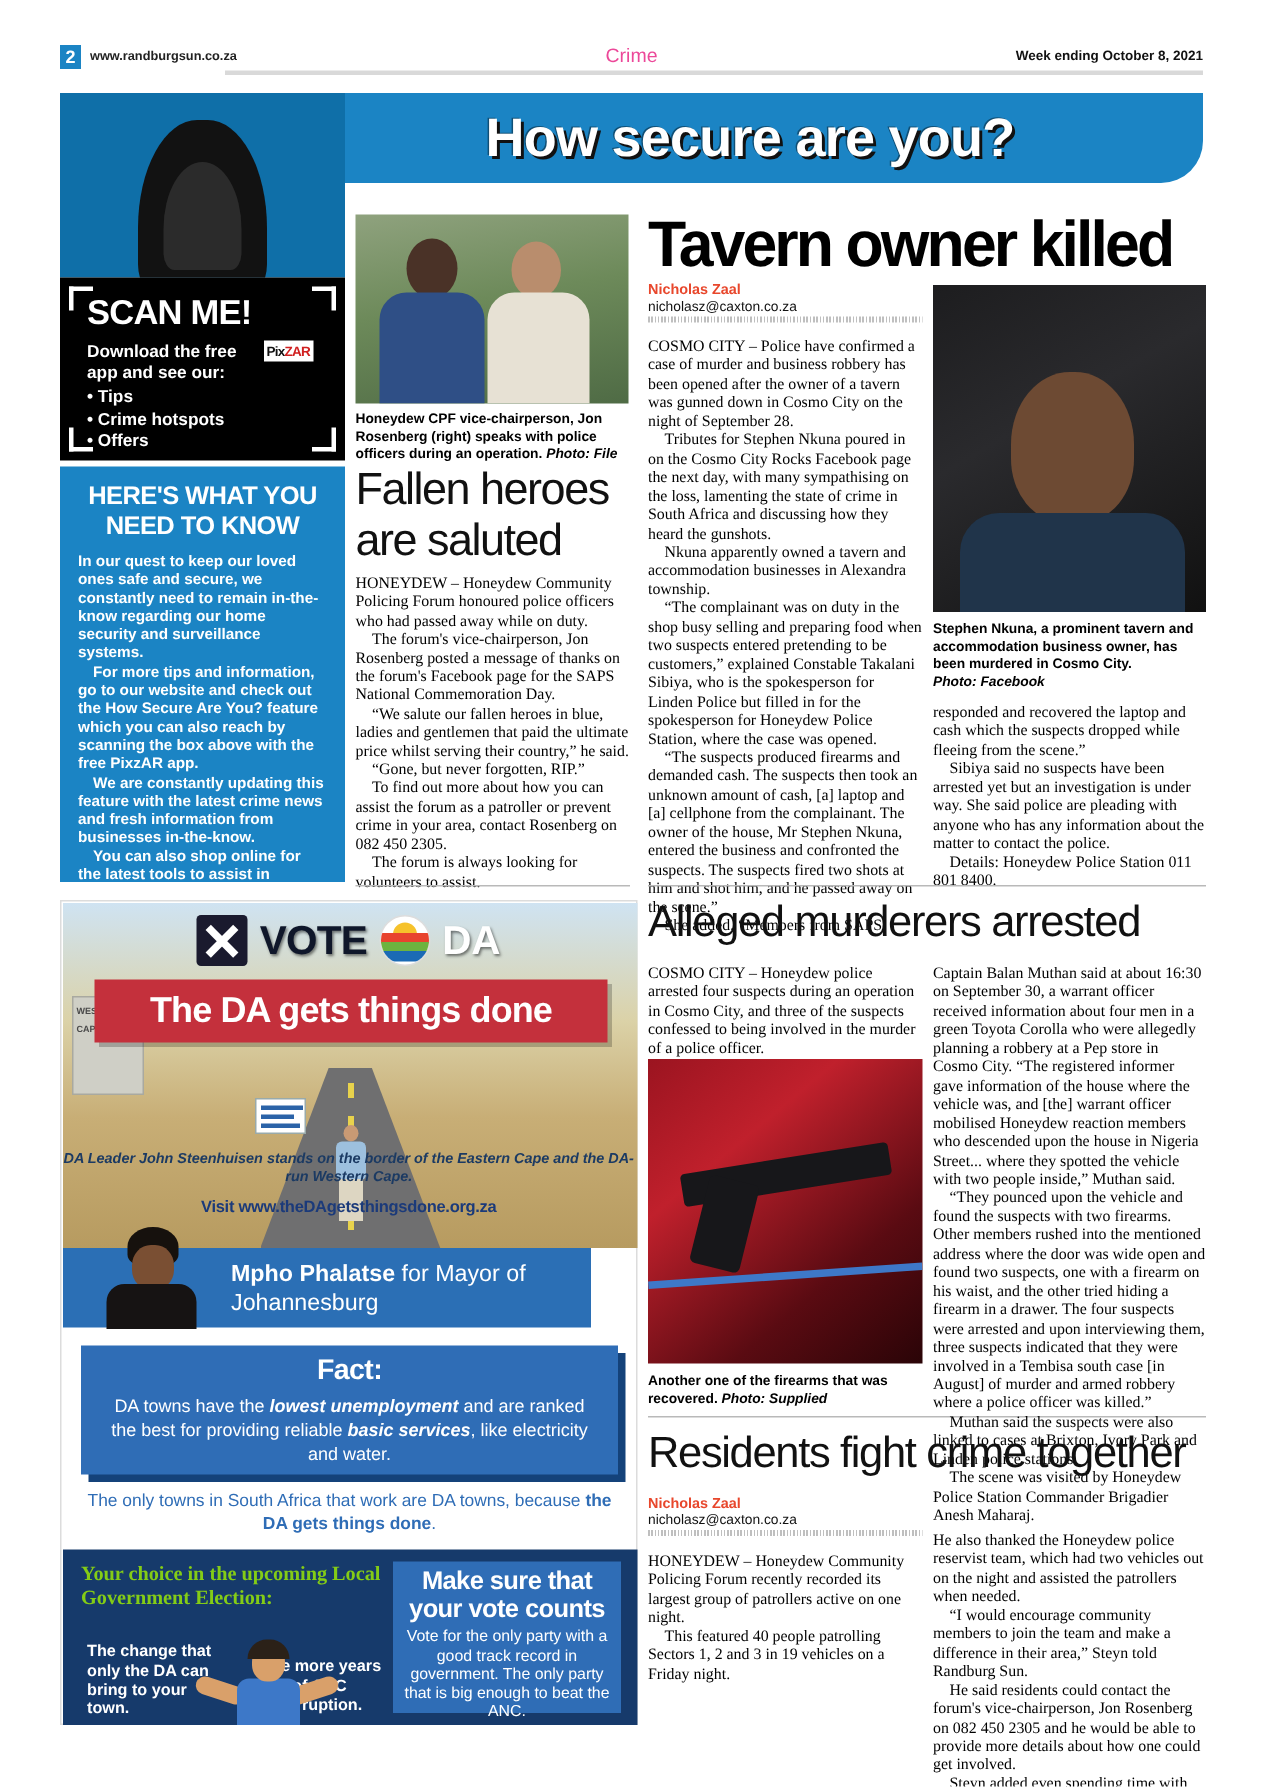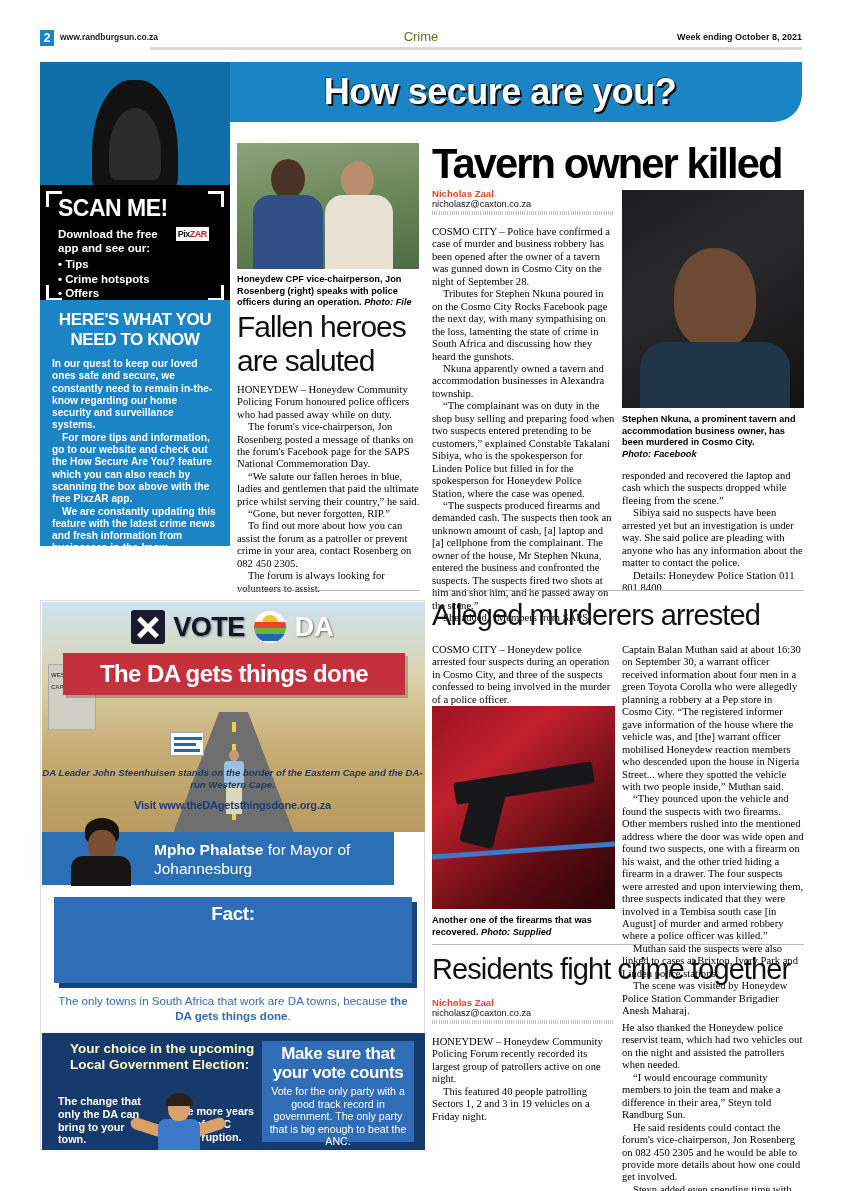--- a/index.html
+++ b/index.html
@@ -21,21 +21,21 @@
     position:absolute; left:0; top:0; width:14px; height:16px;
     background:#1b84c4; color:#fff; font-family:"Liberation Sans",sans-serif;
     font-weight:bold; font-size:12px; text-align:center; line-height:16px;
   }
   .site-url{
     position:absolute; left:20px; top:2px; font-family:"Liberation Sans",sans-serif;
     font-size:8.5px; font-weight:bold; color:#222; letter-spacing:0;
   }
   .section-name{
     position:absolute; left:0; right:0; top:-1px; text-align:center;
-    font-family:"Liberation Sans",sans-serif; font-size:13px; color:#4d7c0f;
+    font-family:"Liberation Sans",sans-serif; font-size:13px; color:#ec4899;
     font-weight:300;
   }
   .issue-date{
     position:absolute; right:0; top:2px; font-family:"Liberation Sans",sans-serif;
     font-size:9px; font-weight:bold; color:#111;
   }
   .mast-rule{
     position:absolute; left:110px; top:17px; width:652px; height:3px;
     background:#d9d9d9;
   }
@@ -86,21 +86,21 @@
   .pixzar{
     display:inline-block; background:#fff; color:#111; font-size:9px; font-weight:bold;
     padding:0 2px; margin-left:18px; vertical-align:1px; letter-spacing:-0.5px;
   }
   .pixzar i{ color:#d02020; font-style:normal;}
   .scan-bullets{ margin:2px 0 0 6px; }
   .scan-bullets div{ font-size:11.5px; font-weight:bold; line-height:14.5px;}
 
   
   .hwytk{
-    position:absolute; left:40px; top:300px; width:190px; height:246px;
+    position:absolute; left:40px; top:311px; width:190px; height:277px;
     background:#1b84c4; color:#fff; padding:10px 12px;
     font-family:"Liberation Sans",sans-serif;
   }
   .hwytk h3{
     margin:0 0 8px 0; font-size:17px; font-weight:bold; text-align:center;
     line-height:20px; letter-spacing:-0.4px;
   }
   .hwytk p{
     margin:0 0 0 0; font-size:10.2px; font-weight:bold; line-height:12.3px;
     text-indent:0;
@@ -373,23 +373,23 @@
     font-family:"Liberation Sans",sans-serif; font-size:11.6px; line-height:15px;
     color:#2f6db6; font-weight:300;
   }
   .da-subfact b{ font-weight:bold; }
 
   .da-bottom{
     position:absolute; left:1px; top:432px; width:383px; height:117px;
     background:#163a6b; color:#fff;
   }
   .da-choice{
-    position:absolute; left:28px; top:8px; width:200px;
-    font-family:Liberation Sans, sans-serif; font-weight:bold;
-    font-size:13.5px; line-height:16px; color:#fef9c3;
+    position:absolute; left:12px; top:8px; width:200px;
+    font-family:Liberation Serif, serif; font-weight:bold;
+    font-size:13.5px; line-height:16px; color:#84cc16;
   }
   .da-change{
     position:absolute; left:16px; top:62px; width:86px;
     font-family:"Liberation Sans",sans-serif; font-weight:bold; font-size:10.8px;
     line-height:12.8px;
   }
   .da-five{
     position:absolute; left:128px; top:72px; width:86px; text-align:center;
     font-family:"Liberation Sans",sans-serif; font-weight:bold; font-size:10.8px;
     line-height:12.8px;
@@ -584,20 +584,23 @@
     <span>for Mayor of Johannesburg</span>
   </div>
   <div class="da-mayor-photo">
     <span class="hair"></span>
     <span class="face"></span>
     <span class="dress"></span>
   </div>
 
   <div class="da-fact">
     <h4>Fact:</h4>
+    <p>
+      <span>DA towns have the </span><i>lowest unemployment</i><span> and are ranked the best for providing reliable </span><i>basic services</i><span>, like electricity and water.</span>
+    </p>
   </div>
 
   <div class="da-subfact">
     <span>The only towns in South Africa that work are DA towns, because </span><b>the DA gets things done</b><span>.</span>
   </div>
 
   <div class="da-bottom">
     <div class="da-choice">Your choice in the upcoming Local Government Election:</div>
     <div class="da-change">The change that only the DA can bring to your town.</div>
     <div class="da-five">Five more years of ANC corruption.</div>

